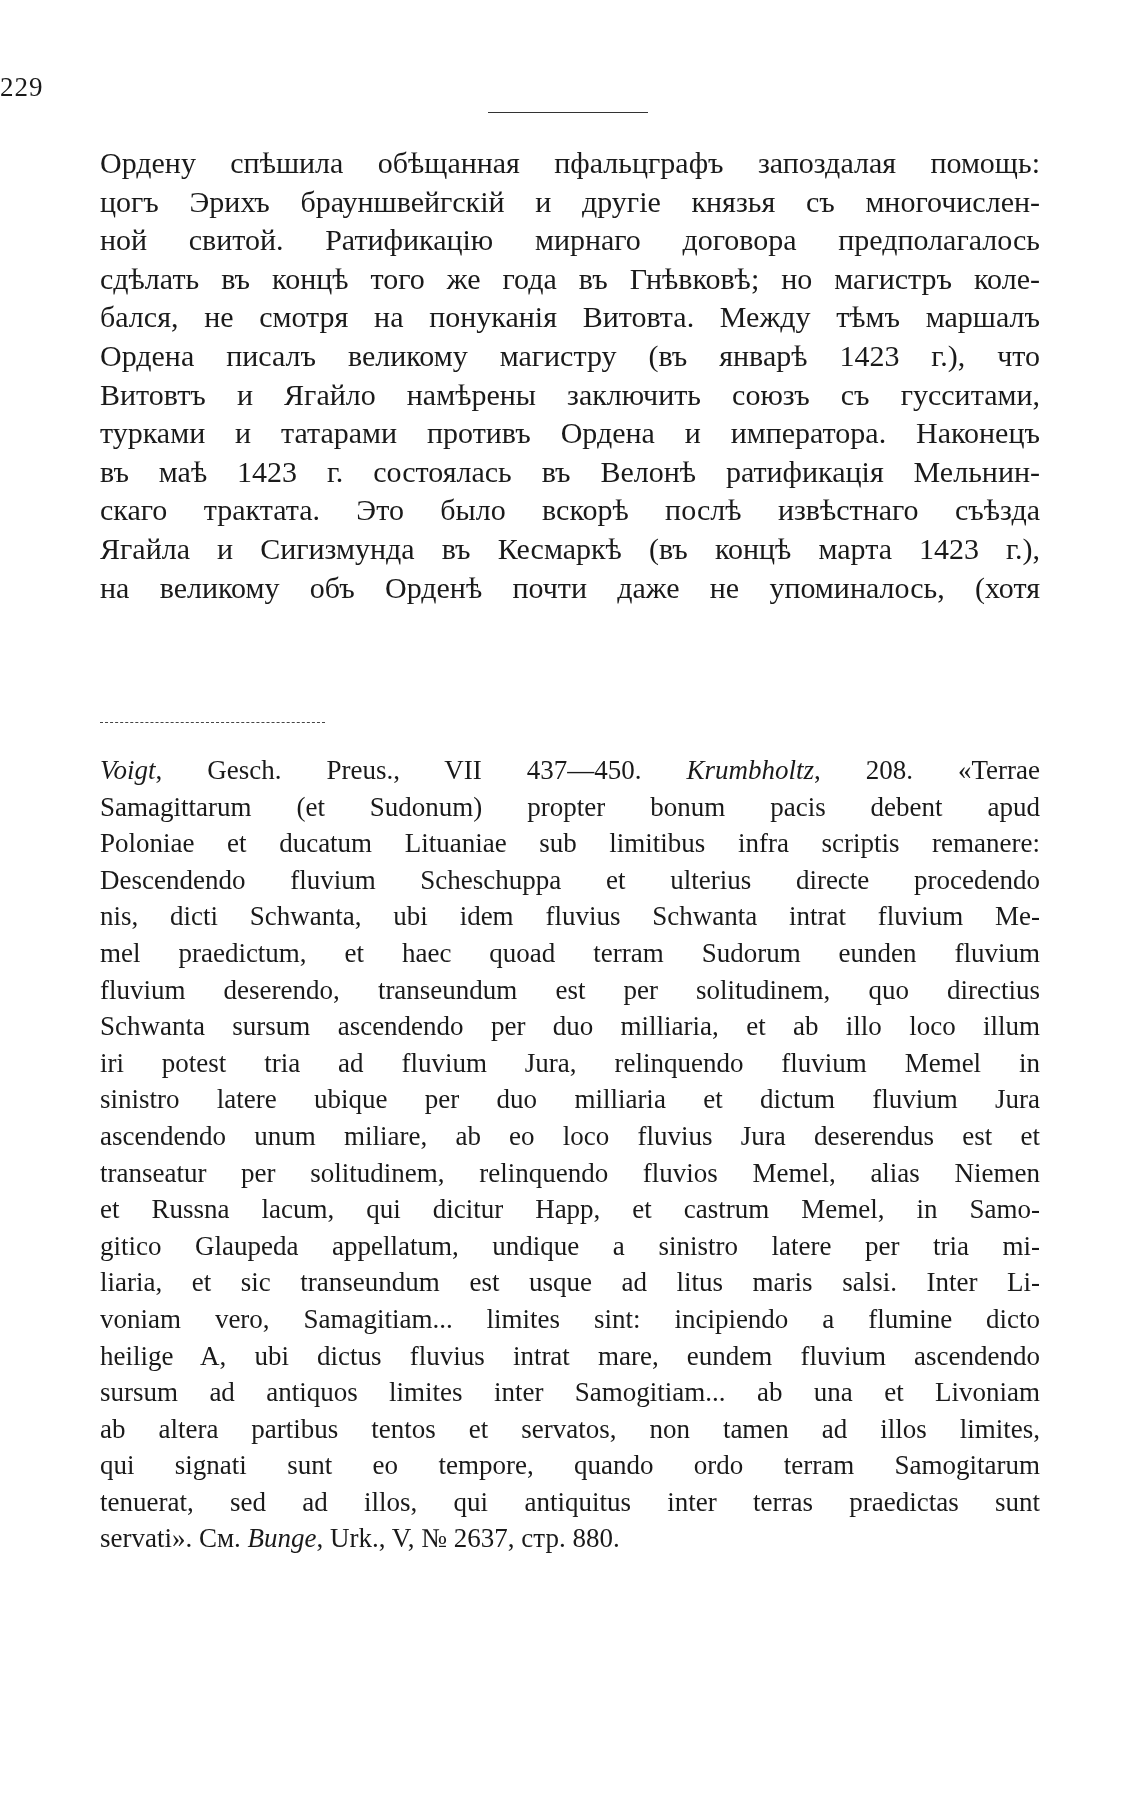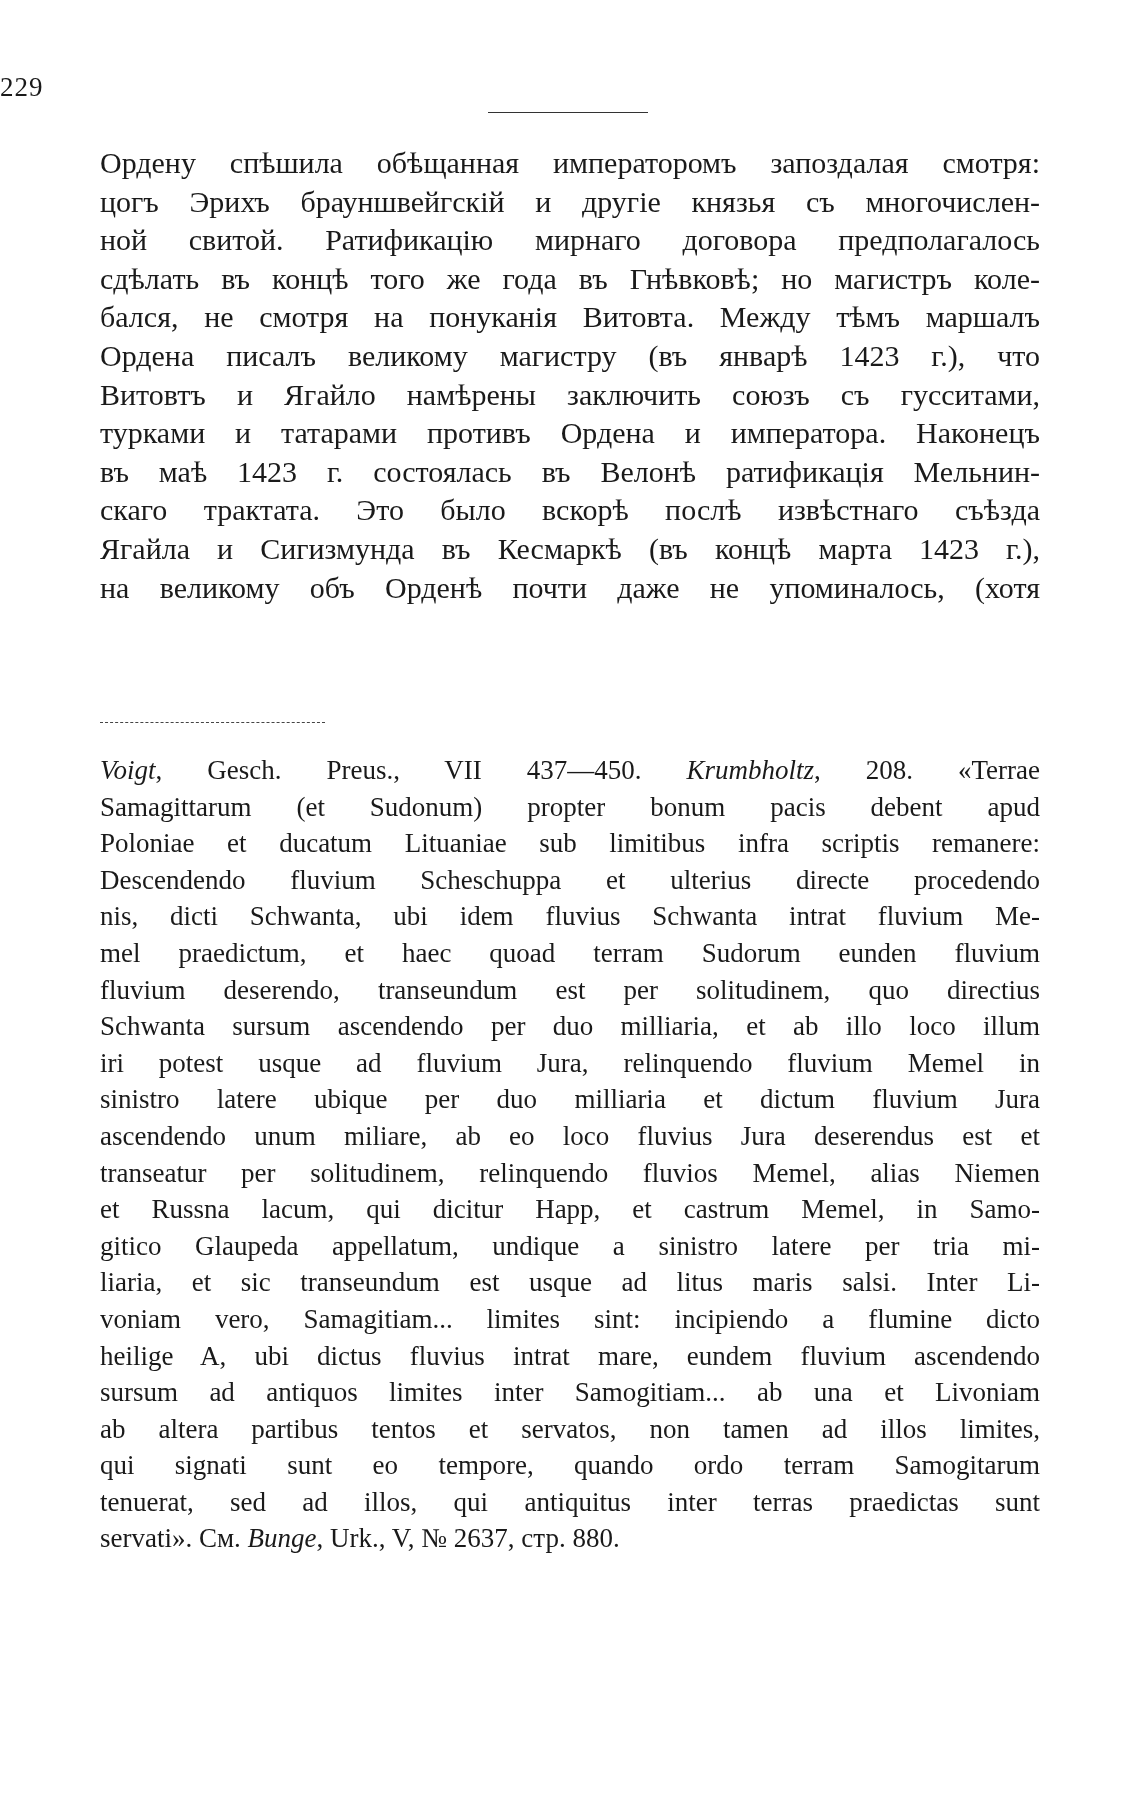--- a/index.html
+++ b/index.html
@@ -76,21 +76,21 @@
     i { font-style: italic; }
   </style>
 </head>
 <body>
 
 <div>
   <div class="page-number">229</div>
   <div class="header-rule"></div>
 
   <div class="main-text">
-    <span class="line">Ордену спѣшила обѣщанная императоромъ запоздалая смотря:</span>
+    <span class="line">Ордену спѣшила обѣщанная пфальцграфъ запоздалая помощь:</span>
     <span class="line">цогъ Эрихъ брауншвейгскій и другіе князья съ многочислен-</span>
     <span class="line">ной свитой. Ратификацію мирнаго договора предполагалось</span>
     <span class="line">сдѣлать въ концѣ того же года въ Гнѣвковѣ; но магистръ коле-</span>
     <span class="line">бался, не смотря на понуканія Витовта. Между тѣмъ маршалъ</span>
     <span class="line">Ордена писалъ великому магистру (въ январѣ 1423 г.), что</span>
     <span class="line">Витовтъ и Ягайло намѣрены заключить союзъ съ гусситами,</span>
     <span class="line">турками и татарами противъ Ордена и императора. Наконецъ</span>
     <span class="line">въ маѣ 1423 г. состоялась въ Велонѣ ратификація Мельнин-</span>
     <span class="line">скаго трактата. Это было вскорѣ послѣ извѣстнаго съѣзда</span>
     <span class="line">Ягайла и Сигизмунда въ Кесмаркѣ (въ концѣ марта 1423 г.),</span>
@@ -101,21 +101,21 @@
 
   <div class="footnote-text">
     <span class="line"><i>Voigt</i><span>, Gesch. Preus., VII 437—450. </span><i>Krumbholtz</i><span>, 208. «Terrae</span></span>
     <span class="line">Samagittarum (et Sudonum) propter bonum pacis debent apud</span>
     <span class="line">Poloniae et ducatum Lituaniae sub limitibus infra scriptis remanere:</span>
     <span class="line">Descendendo fluvium Scheschuppa et ulterius directe procedendo</span>
     <span class="line">nis, dicti Schwanta, ubi idem fluvius Schwanta intrat fluvium Me-</span>
     <span class="line">mel praedictum, et haec quoad terram Sudorum eunden fluvium</span>
     <span class="line">fluvium deserendo, transeundum est per solitudinem, quo directius</span>
     <span class="line">Schwanta sursum ascendendo per duo milliaria, et ab illo loco illum</span>
-    <span class="line">iri potest usque ad fluvium Jura, relinquendo fluvium Memel in</span>
+    <span class="line">iri potest tria ad fluvium Jura, relinquendo fluvium Memel in</span>
     <span class="line">sinistro latere ubique per duo milliaria et dictum fluvium Jura</span>
     <span class="line">ascendendo unum miliare, ab eo loco fluvius Jura deserendus est et</span>
     <span class="line">transeatur per solitudinem, relinquendo fluvios Memel, alias Niemen</span>
     <span class="line">et Russna lacum, qui dicitur Happ, et castrum Memel, in Samo-</span>
     <span class="line">gitico Glaupeda appellatum, undique a sinistro latere per tria mi-</span>
     <span class="line">liaria, et sic transeundum est usque ad litus maris salsi. Inter Li-</span>
     <span class="line">voniam vero, Samagitiam... limites sint: incipiendo a flumine dicto</span>
     <span class="line">heilige A, ubi dictus fluvius intrat mare, eundem fluvium ascendendo</span>
     <span class="line">sursum ad antiquos limites inter Samogitiam... ab una et Livoniam</span>
     <span class="line">ab altera partibus tentos et servatos, non tamen ad illos limites,</span>

